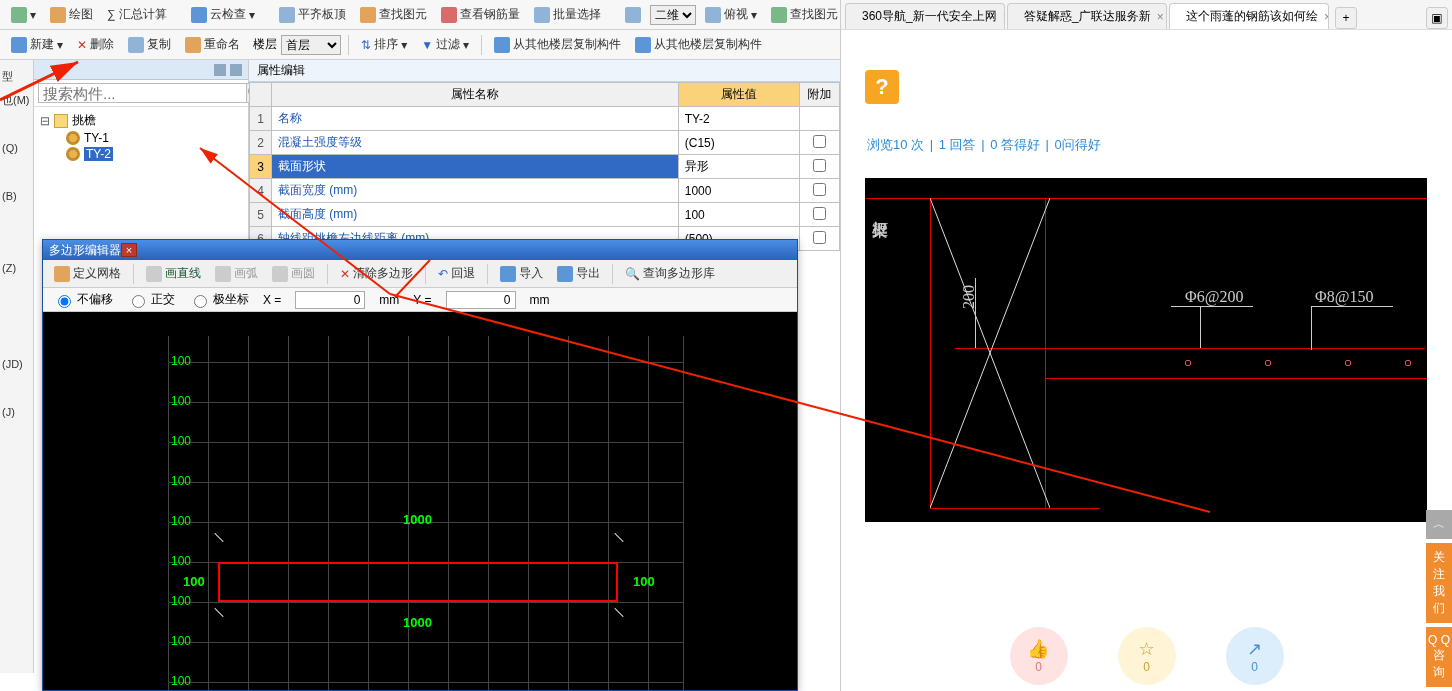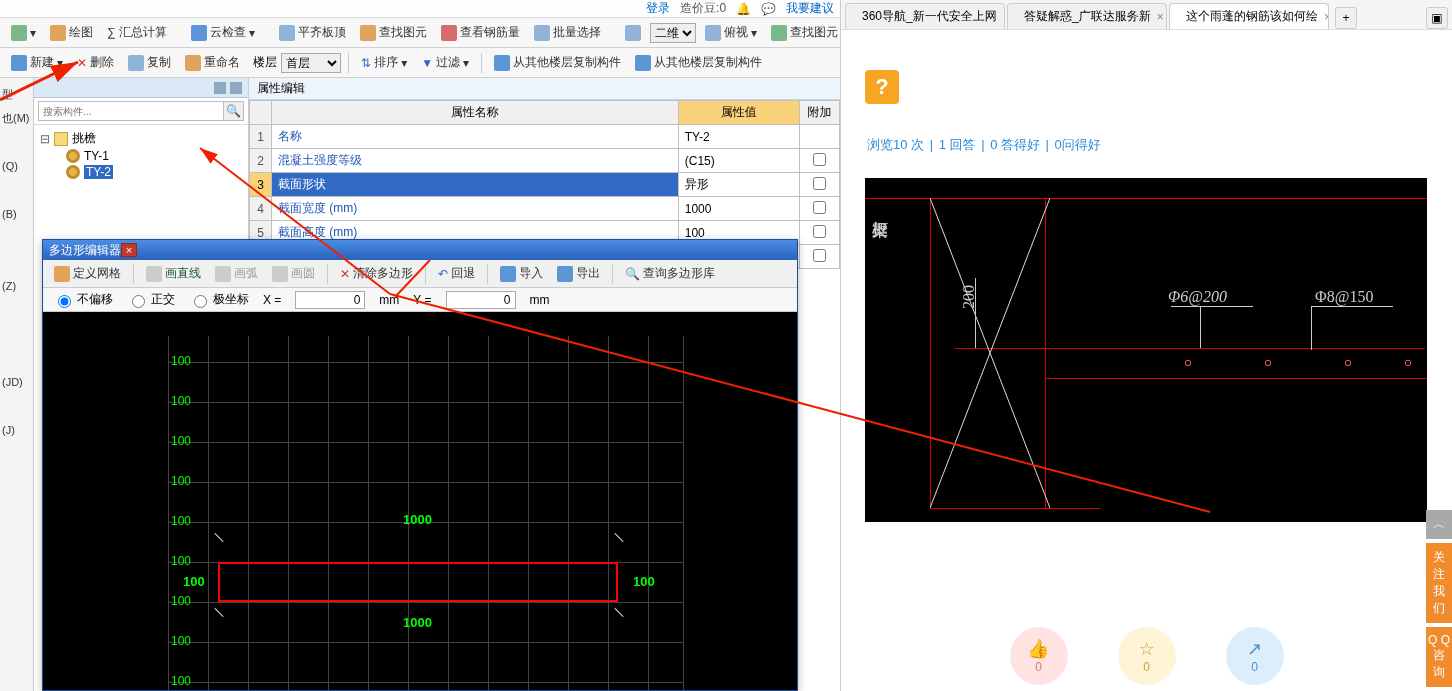--- a/index.html
+++ b/index.html
@@ -82,21 +82,21 @@
   }
   .nav-header {
     height: 20px; background: #dbe8f5; border-bottom: 1px solid #b8c8d8;
     display:flex; align-items:center; padding:0 6px; justify-content:flex-end; gap:4px;
   }
   .nav-header .mini { width:12px; height:12px; background:#8fa8c2; cursor:pointer; }
   .search-row {
     display:flex; align-items:center; padding:3px 4px; border-bottom:1px solid #ddd;
   }
   .search-row input {
-    flex:1; height:20px; border:1px solid #bbb; font-size:10px; padding:0 4px;
+    flex:1; height:20px; border:1px solid #bbb; font-size:15px; padding:0 4px;
   }
   .search-row .sbtn {
     width:20px; height:20px; border:1px solid #bbb; border-left:none;
     display:flex; align-items:center; justify-content:center; cursor:pointer; background:#eee;
   }
   .tree { padding: 4px 6px; font-size:12px; }
   .tree-row { display:flex; align-items:center; gap:4px; padding:1px 0; }
   .tree-toggle { width:10px; text-align:center; color:#666; cursor:pointer; }
   .tree-icon { width:14px; height:14px; display:inline-block; }
   .tree-folder { background:#f7d97a; border:1px solid #c9a633; }
@@ -234,27 +234,20 @@
   }
   .side-tab.grey { background:#a9a9a9; }
   .side-tab.orange { background:#f08c2e; }
   .side-tab.orange2 { background:#f08c2e; }
 </style>
 </head>
 <body>
 
 <div class="app-left">
 
-  <div class="topbar">
-    <a>登录</a>
-    <span class="bean">造价豆:0</span>
-    <span style="color:#d88;">🔔</span>
-    <span style="color:#5a8;">💬</span>
-    <a>我要建议</a>
-  </div>
 
   <div class="toolbar-row">
     <span class="tbtn"><span class="tico green"></span>▾</span>
     <span class="tbtn">
         <span class="tico orange"></span>
         <span>绘图</span>
       </span>
     <span class="tbtn">
         <span>∑ 汇总计算</span>
       </span>
@@ -580,21 +573,21 @@
       <svg style="position:absolute;left:65px;top:20px;width:120px;height:310px;">
         <line x1="0" y1="0" x2="120" y2="310" stroke="#ddd" stroke-width="1"></line>
         <line x1="120" y1="0" x2="0" y2="310" stroke="#ddd" stroke-width="1"></line>
       </svg>
 
       <div class="cad-text" style="left:4px; top:30px; writing-mode:vertical-rl;">框架梁</div>
 
       <div class="cad-text" style="left:92px; top:110px; transform:rotate(-90deg);">200</div>
       <div style="position:absolute;left:110px;top:100px;width:1px;height:70px;background:#ccc;"></div>
 
-      <div class="cad-text" style="left:303px; top:110px;font-style:italic;">Φ6@200</div>
+      <div class="cad-text" style="left:320px; top:110px;">Φ6@200</div>
       <div style="position:absolute;left:306px;top:128px;width:82px;height:1px;background:#ccc;"></div>
       <div style="position:absolute;left:335px;top:128px;width:1px;height:42px;background:#ccc;"></div>
       <div class="cad-text" style="left:450px; top:110px;">Φ8@150</div>
       <div style="position:absolute;left:446px;top:128px;width:82px;height:1px;background:#ccc;"></div>
       <div style="position:absolute;left:446px;top:128px;width:1px;height:44px;background:#ccc;"></div>
 
       <div class="cad-dot" style="left:320px; top:182px;"></div>
       <div class="cad-dot" style="left:400px; top:182px;"></div>
       <div class="cad-dot" style="left:480px; top:182px;"></div>
       <div class="cad-dot" style="left:540px; top:182px;"></div>

